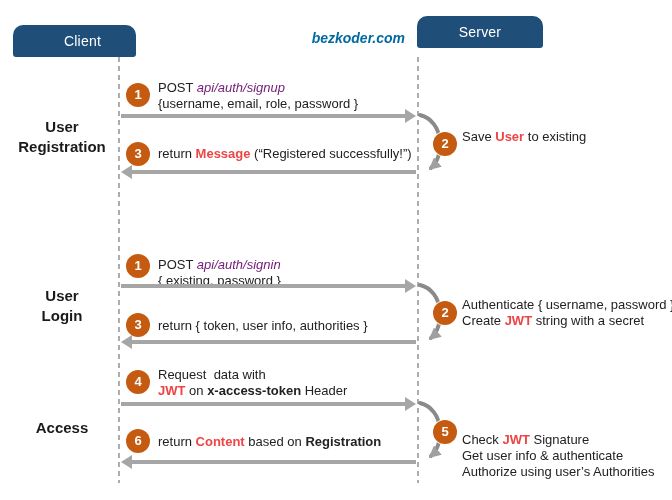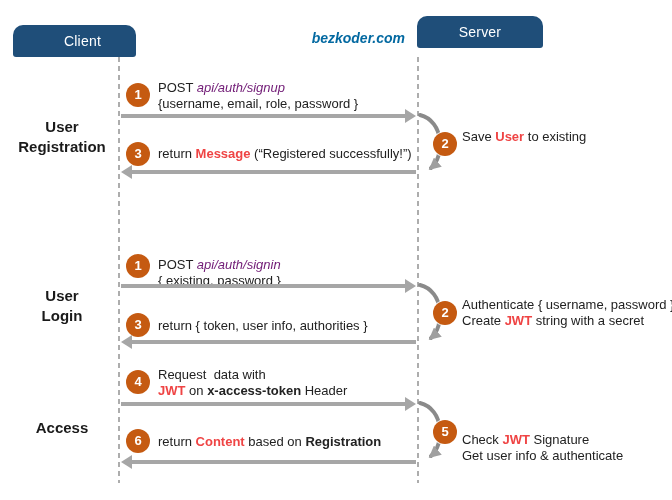--- a/index.html
+++ b/index.html
@@ -151,20 +151,21 @@
       <marker id="lh3" markerUnits="userSpaceOnUse" markerWidth="12" markerHeight="12" refX="9" refY="6" orient="auto">
         <path d="M0 0 L12 6 L0 12 Z" fill="#a0a0a0"></path>
       </marker>
     </defs>
     <path d="M3 3 C27 9 28 44 14 56" fill="none" stroke="#8a8a8a" stroke-width="4" stroke-linecap="round" marker-end="url(#lh3)"></path>
   </svg>
   <div class="step-circle" style="left:433px;top:420px">5</div>
   <div class="note" style="top:432px">
     <div class="note-line"><span>Check </span><span class="green">JWT</span><span> Signature</span></div>
     <div class="note-line"><span>Get user info &amp; authenticate</span></div>
+    <div class="note-line"><span>Authorize using user’s Authorities</span></div>
   </div>
 
   <div class="step-circle" style="left:126px;top:429px">6</div>
   <div class="msg" style="top:434px">
     <div class="msg-line"><span>return </span><span class="green">Content</span><span> based on </span><span class="bold">Registration</span></div>
   </div>
   <div class="arrow left" style="top:460px"></div>
 
 </div>
 

